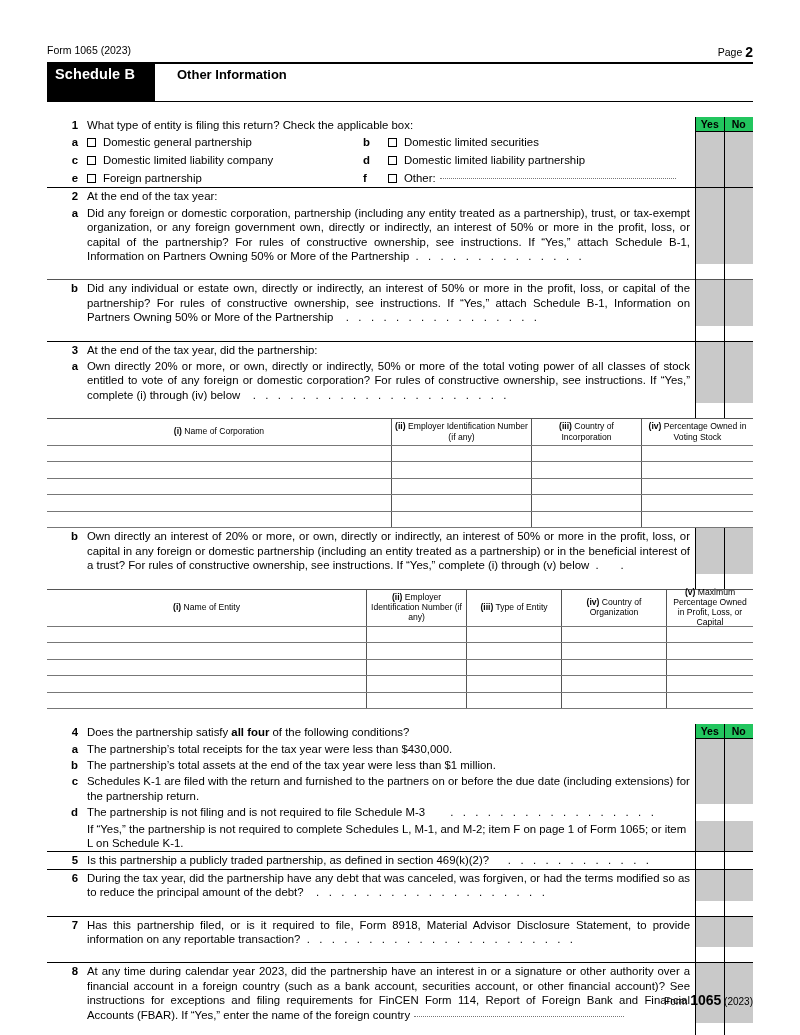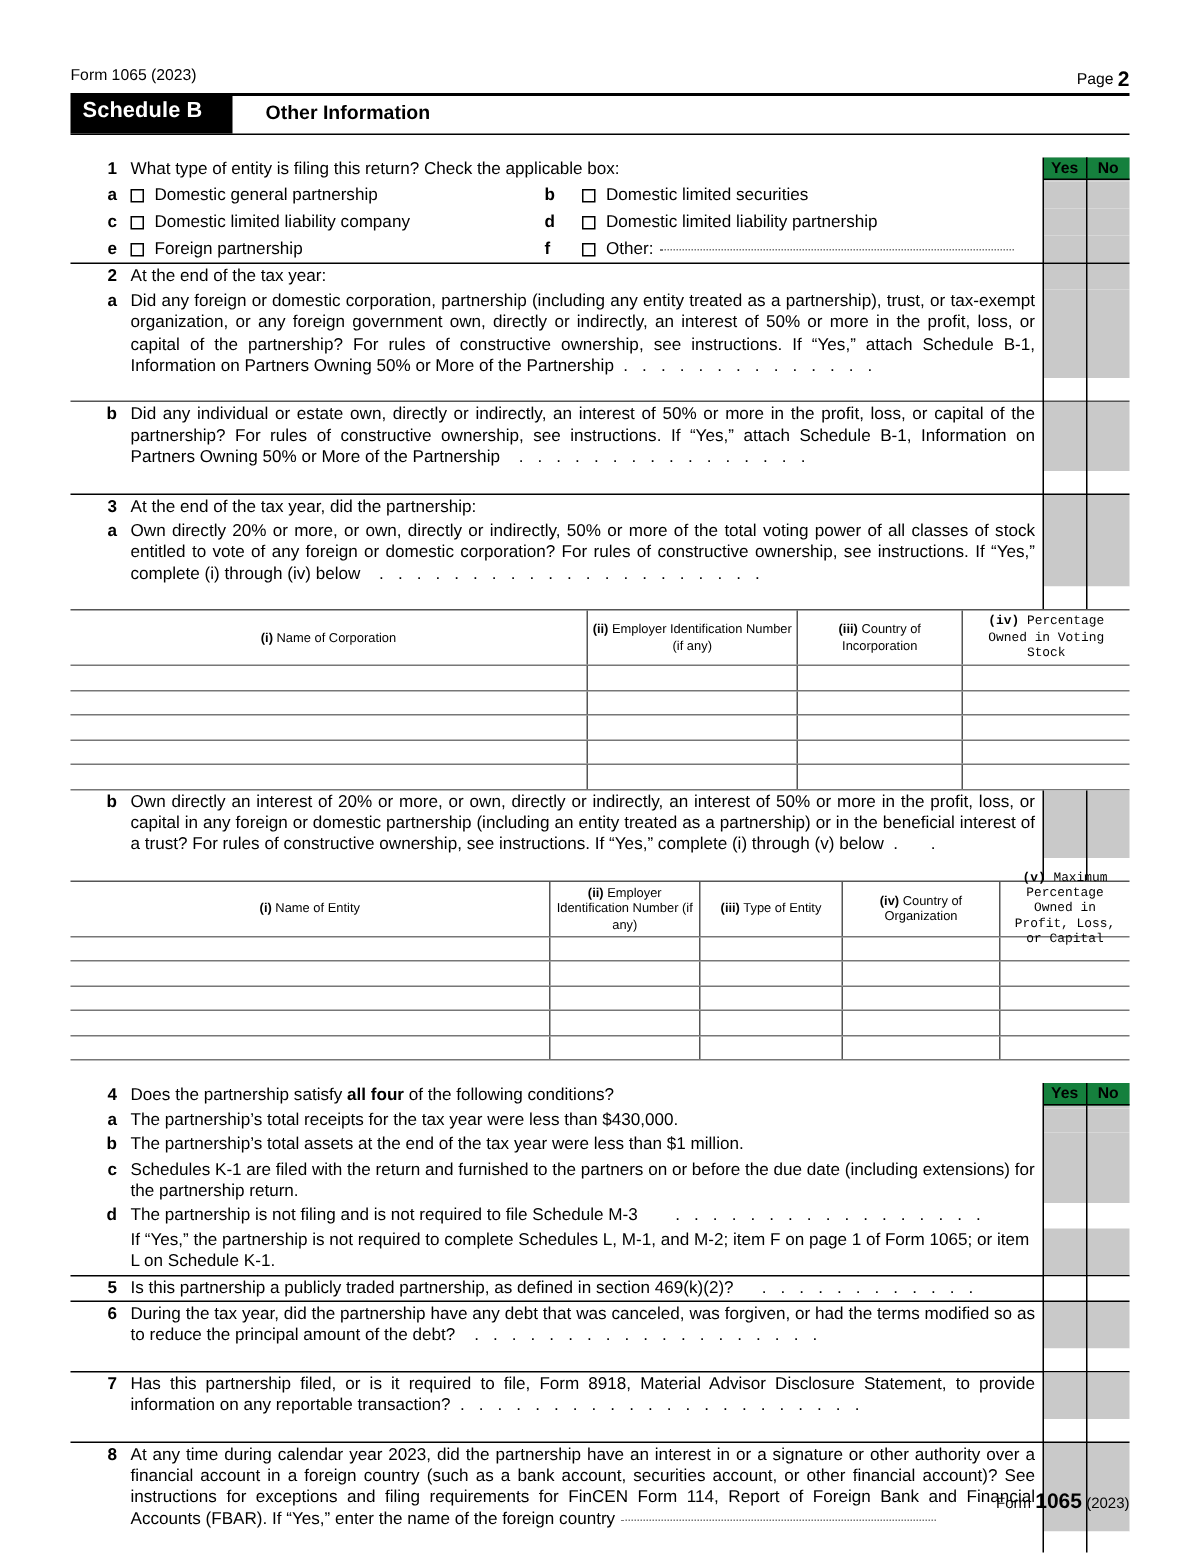--- a/index.html
+++ b/index.html
@@ -40,21 +40,21 @@
     top: 62px;
     width: 706px;
     border-top: 2.2px solid #000;
     border-bottom: 2.2px solid #000;
   }
 
   
   .sched-bar {
     display: flex;
     align-items: stretch;
-    height: 26px;
+    height: 38px;
     border-bottom: 1.6px solid #000;
   }
   .sched-tag {
     background: #000;
     color: #fff;
     font-weight: bold;
     font-size: 14.5px;
     line-height: 21px;
     padding: 0 8px 0 8px;
     width: 108px;
@@ -70,21 +70,21 @@
   
   .body-wrap { position: relative; }           
   .ynhead {
     position: absolute;
     right: 0; top: 0;
     width: 57px;
     height: 15px;
     display: flex;
     border-bottom: 1.2px solid #000;
     z-index: 3;
-    background:#15803d;
+    background:#22c55e;
   }
   .ynhead div {
     width: 28.5px;
     text-align: center;
     font-weight: bold;
     font-size: 10.5px;
     line-height: 15px;
   }
   .ynhead .yes { border-right: 1.3px solid #000; }
 
@@ -173,21 +173,21 @@
   .subtable { width: 706px; position: relative; }
   .subtable .thead { display: flex; border-top: 1.1px solid #555; border-bottom: 1.1px solid #777;}
   .subtable .thead .th {
     font-size: 8.6px;
     line-height: 10.3px;
     text-align: center;
     padding: 2px 2px 3px;
     border-right: 1.1px solid #555;
     display: flex; align-items: center; justify-content: center;
   }
-  .subtable .thead .th:last-child { border-right: none; font-family: Liberation Mono, monospace; }
+  .subtable .thead .th:last-child { border-right: none; }
   .subtable .thead .th b { font-weight: bold; }
   .subtable .trow { display: flex; height: 16.5px; border-bottom: 1.1px solid #777; }
   .subtable .trow:last-child { border-bottom: none; }
   .subtable .trow .td { border-right: 1.1px solid #555; }
   .subtable .trow .td:last-child { border-right: none; }
 
   
   .t1 .c1 { width: 345px; }
   .t1 .c2 { width: 140px; }
   .t1 .c3 { width: 110px; }

